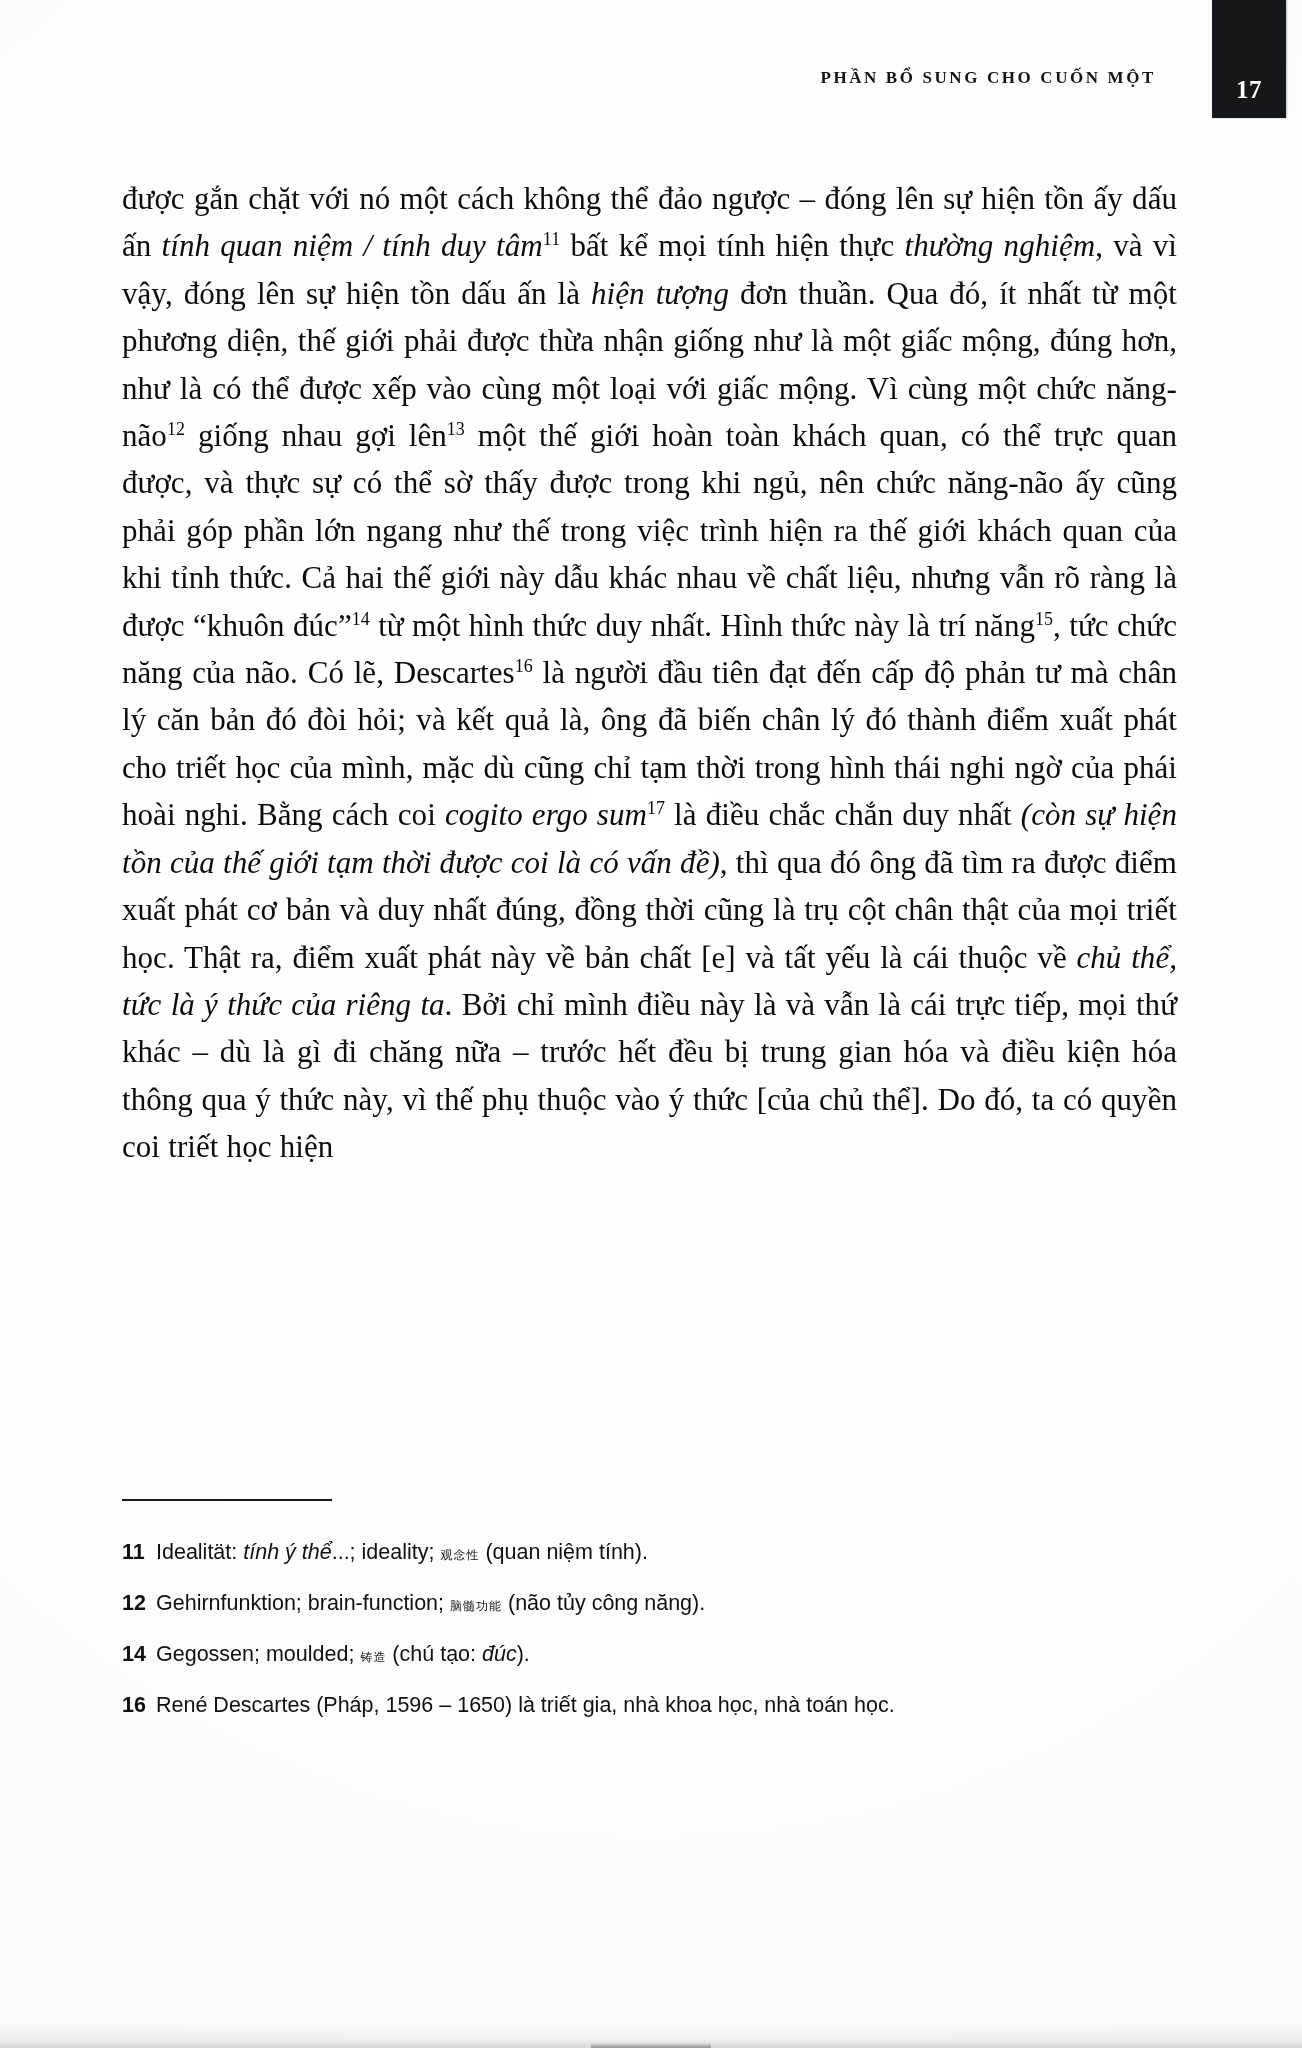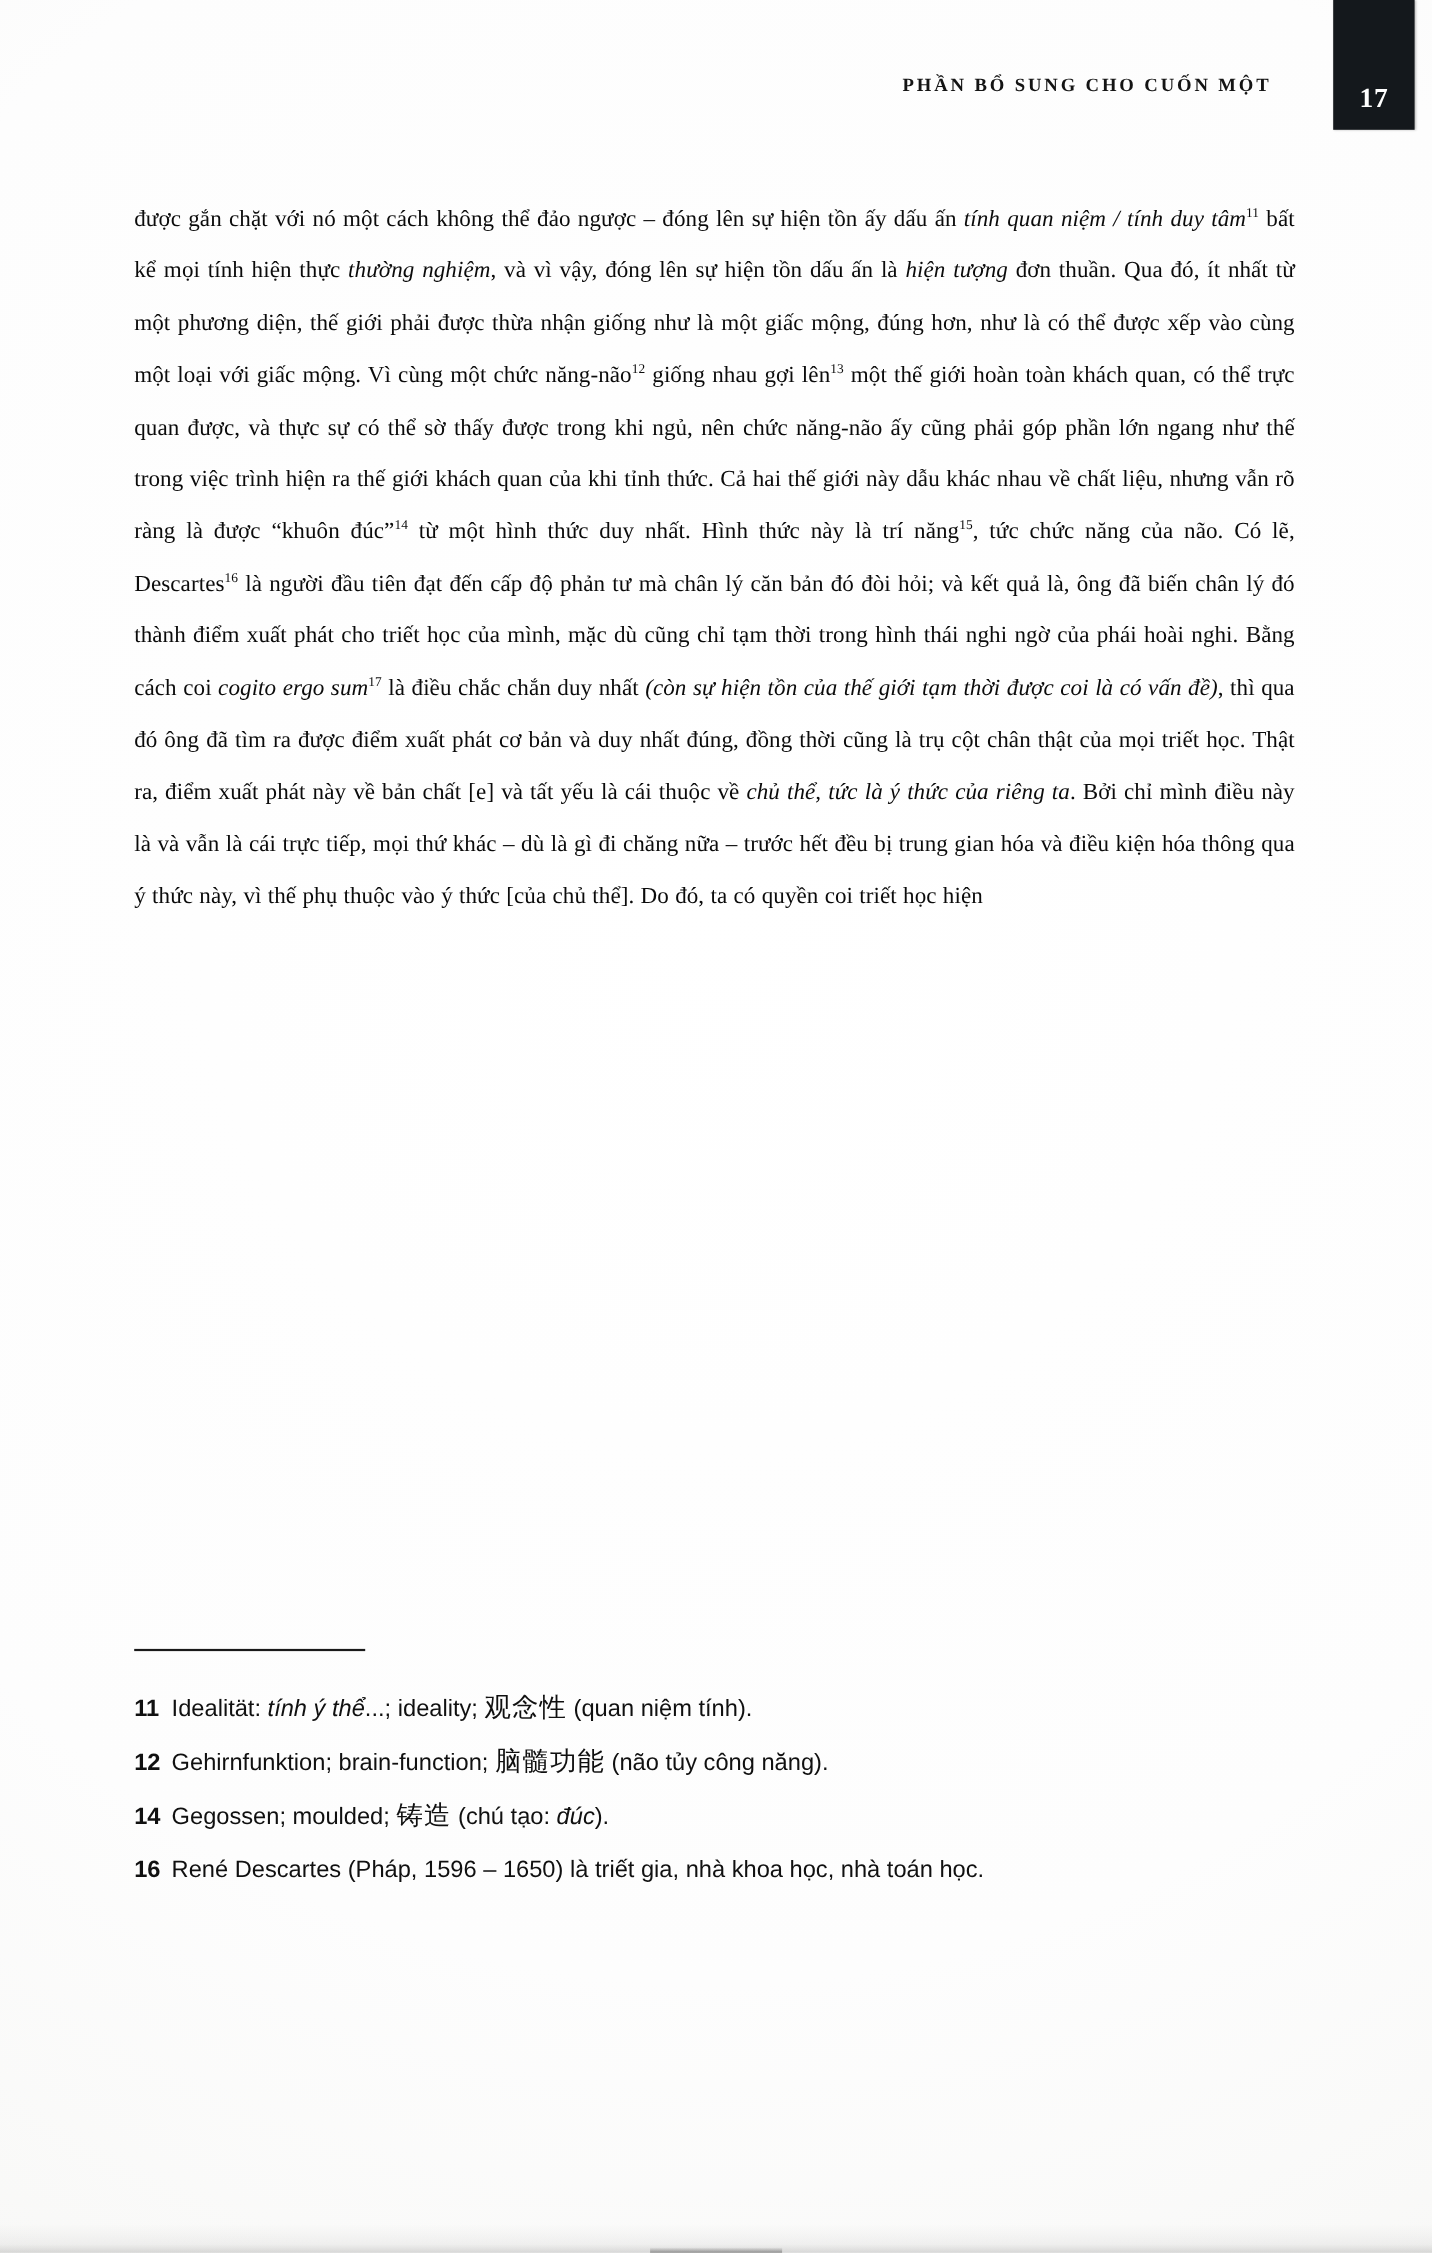--- a/index.html
+++ b/index.html
@@ -84,21 +84,21 @@
 
   
   .body-col {
     position: absolute;
     left: 122px;
     top: 175px;
     width: 1055px;
   }
   .bodytext {
     font-family: "Liberation Serif", serif;
-    font-size: 21px;
+    font-size: 31px;
     line-height: 47.4px;
     text-align: justify;
     text-justify: inter-word;
     color: #0b0b0b;
     margin: 0;
     letter-spacing: 0.05px;
     word-spacing: 0.4px;
   }
   .bodytext i, .bodytext em { font-style: italic; }
   sup {
@@ -132,21 +132,21 @@
     text-indent: 0;
   }
   .fn-num {
     font-weight: 700;
     display: inline-block;
     min-width: 34px;
   }
   .fn i, .fn em { font-style: italic; }
   .fn .cjk {
     font-family: "DejaVu Sans", sans-serif;
-    font-size: 24px;
+    font-size: 12px;
     letter-spacing: 1px;
   }
   .fn-cjk-line {
     margin-left: 40px;
   }
 </style>
 </head>
 <body>
 
 <div class="page">

